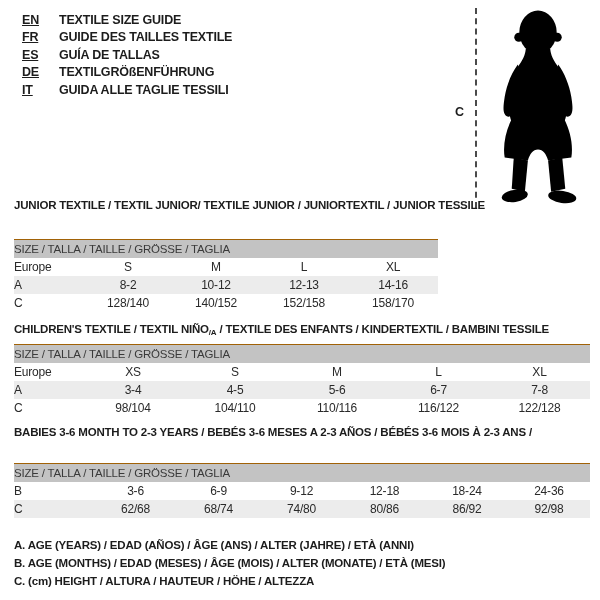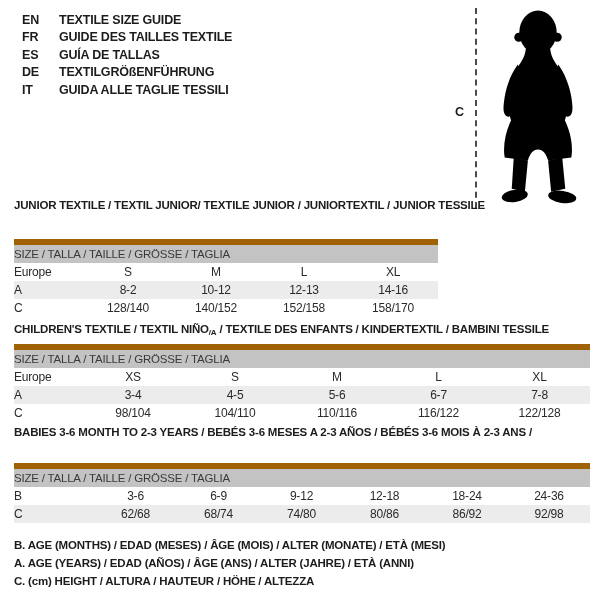--- a/index.html
+++ b/index.html
@@ -2,37 +2,37 @@
 <html><head>
 <meta charset="utf-8">
 <style>
   html,body{margin:0;padding:0;background:#fff;}
   .canvas{position:relative;width:600px;height:600px;background:#ffffff;overflow:hidden;
           font-family:"Liberation Sans", sans-serif;color:#1c1c1c;letter-spacing:-0.2px;}
 
   
   .langs{position:absolute;left:22px;top:11px;}
   .lang-row{display:flex;height:17.5px;align-items:center;}
-  .lang-code{width:37px;font-size:12.5px;font-weight:bold;}
+  .lang-code{width:37px;font-size:12.5px;font-weight:bold;text-decoration:underline;}
   .lang-title{font-size:12.5px;font-weight:bold;text-align:center;}
 
   
   .measure-line{position:absolute;left:475px;top:8px;height:200px;width:0;border-left:2px dashed #4a4a4a;}
   .measure-label{position:absolute;left:455px;top:105px;font-size:12.5px;font-weight:bold;}
   .baby{position:absolute;left:487px;top:6px;}
 
   
   .sec-title{position:absolute;left:14px;font-size:11.5px;font-weight:bold;white-space:nowrap;}
   .sec-title .subscript{font-size:8px;vertical-align:-2px;}
   .sec-title-2l{line-height:13px;}
 
   table.size-table{position:absolute;left:14px;border-collapse:collapse;table-layout:fixed;
                    font-size:12px;color:#2a2a2a;}
   table.size-table td{padding:0;height:18px;line-height:18px;overflow:hidden;white-space:nowrap;}
-  td.bar{background:#c3c3c3;color:#3a3a3a;font-size:11.5px;padding-left:5px;border-top:6px solid #a16207;}
+  td.bar{background:#c3c3c3;color:#3a3a3a;font-size:11.5px;padding-left:5px;border-top:1px solid #a16207;}
   tr.stripe td{background:#ececec;}
   td.lab{text-align:left;padding-left:6px;}
   td.val{text-align:center;}
 
   
   .footnotes{position:absolute;left:14px;top:536px;font-size:11.5px;font-weight:bold;line-height:18px;}
 </style>
 </head>
 <body>
 
@@ -191,18 +191,18 @@
         <td class="val">68/74</td>
         <td class="val">74/80</td>
         <td class="val">80/86</td>
         <td class="val">86/92</td>
         <td class="val">92/98</td>
       </tr>
     </tbody>
   </table>
 
   <div class="footnotes">
+    <div>A. AGE (YEARS) / EDAD (AÑOS) / ÂGE (ANS) / ALTER (JAHRE) / ETÀ (ANNI)</div>
     <div>B. AGE (MONTHS) / EDAD (MESES) / ÂGE (MOIS) / ALTER (MONATE) / ETÀ (MESI)</div>
-    <div>A. AGE (YEARS) / EDAD (AÑOS) / ÂGE (ANS) / ALTER (JAHRE) / ETÀ (ANNI)</div>
     <div>C. (cm) HEIGHT / ALTURA / HAUTEUR / HÖHE / ALTEZZA</div>
   </div>
 
 </div>
 
 </body></html>

